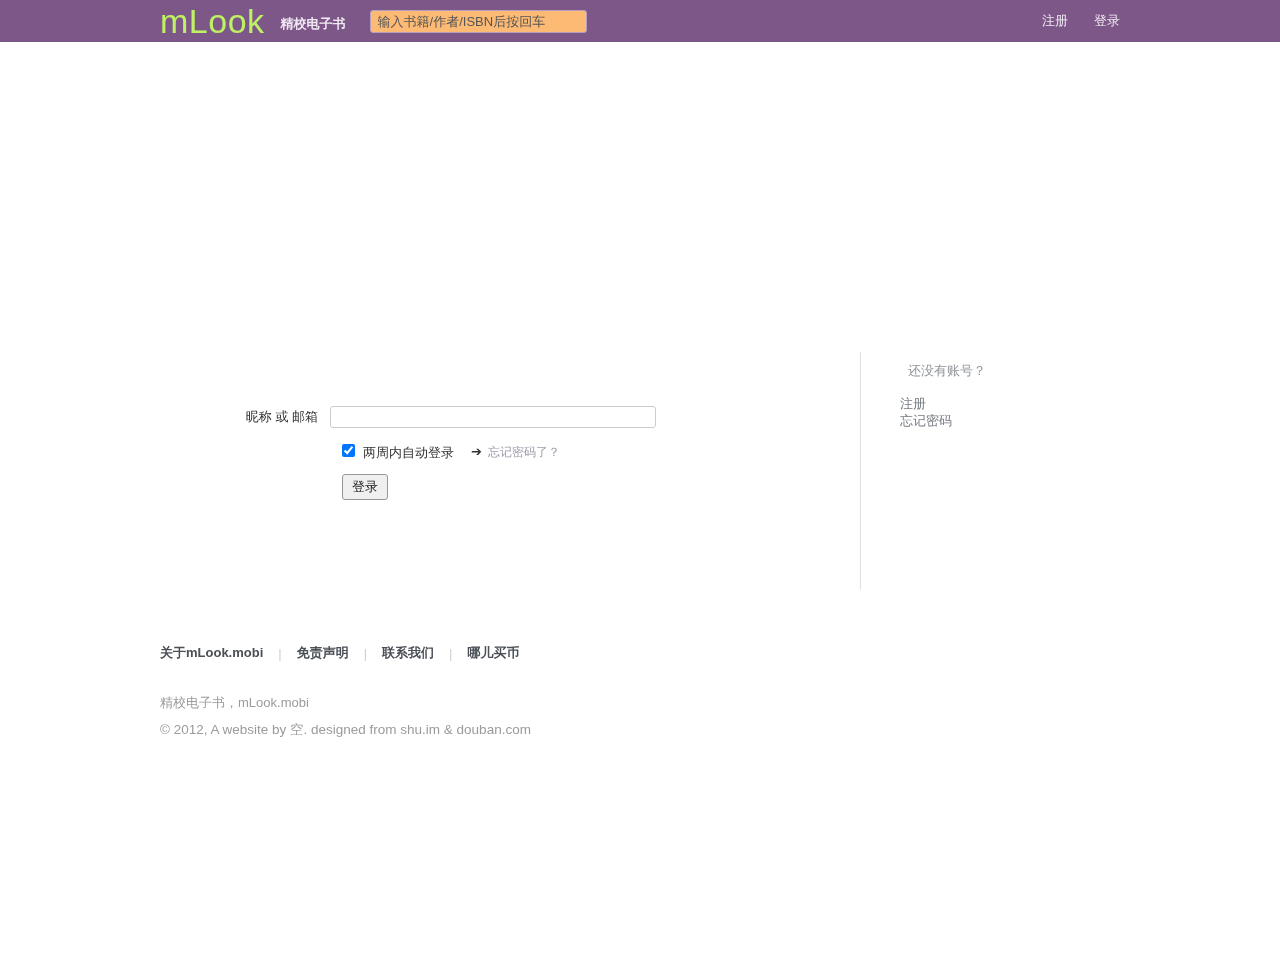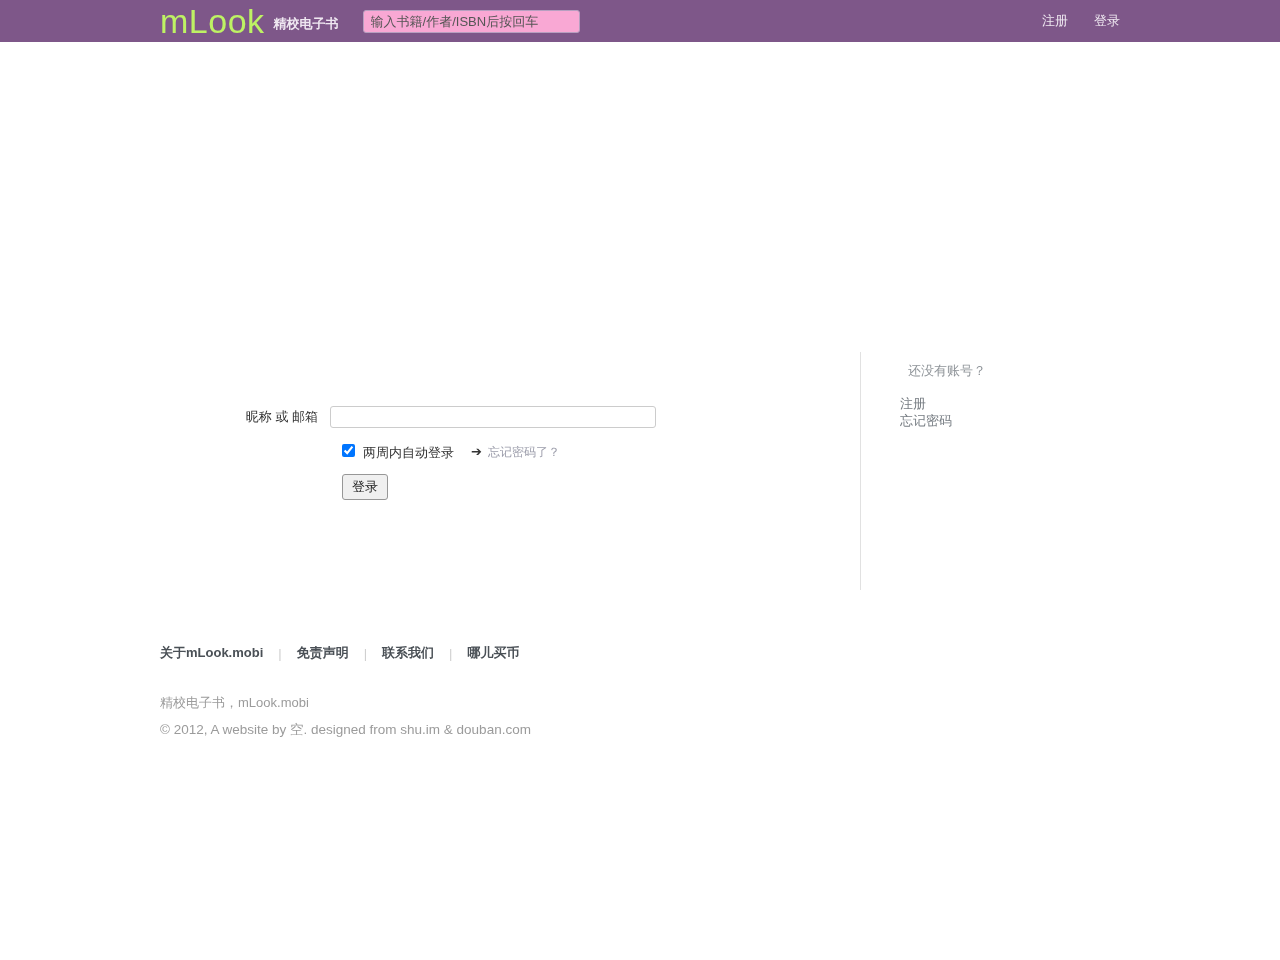--- a/index.html
+++ b/index.html
@@ -9,25 +9,25 @@
     width: 1280px; height: 960px;
     overflow: hidden;
     font-family: "Liberation Sans", "DejaVu Sans", sans-serif;
   }
   .container { width: 960px; margin: 0 auto; }
 
   
   .header { height: 42px; background: #7e5789; }
   .header-inner { display: flex; align-items: center; height: 42px; }
   .logo { font-size: 34px; color: #bef264; font-weight: 400; letter-spacing: .5px; text-decoration: none; }
-  .tagline { font-size: 13px; color: #efe7f1; font-weight: bold; margin-left: 9px; position: relative; top: 3px; }
+  .tagline { font-size: 13px; color: #efe7f1; font-weight: bold; margin-left: 16px; position: relative; top: 3px; }
   .search-input {
     margin-left: 24px;
     width: 217px; height: 23px;
-    background: #f9a8d4;
+    background: #fdba74;
     border: 1px solid #b79fc0;
     border-radius: 3px;
     font-size: 13px; color: #333;
     padding: 0 7px;
     font-family: "Liberation Sans", "DejaVu Sans", sans-serif;
     outline: none;
   }
   .search-input::placeholder { color: #555; opacity: 1; }
   .header-nav { margin-left: auto; display: flex; }
   .header-nav a { color: #efe8f1; font-size: 13px; text-decoration: none; margin-left: 26px; }

